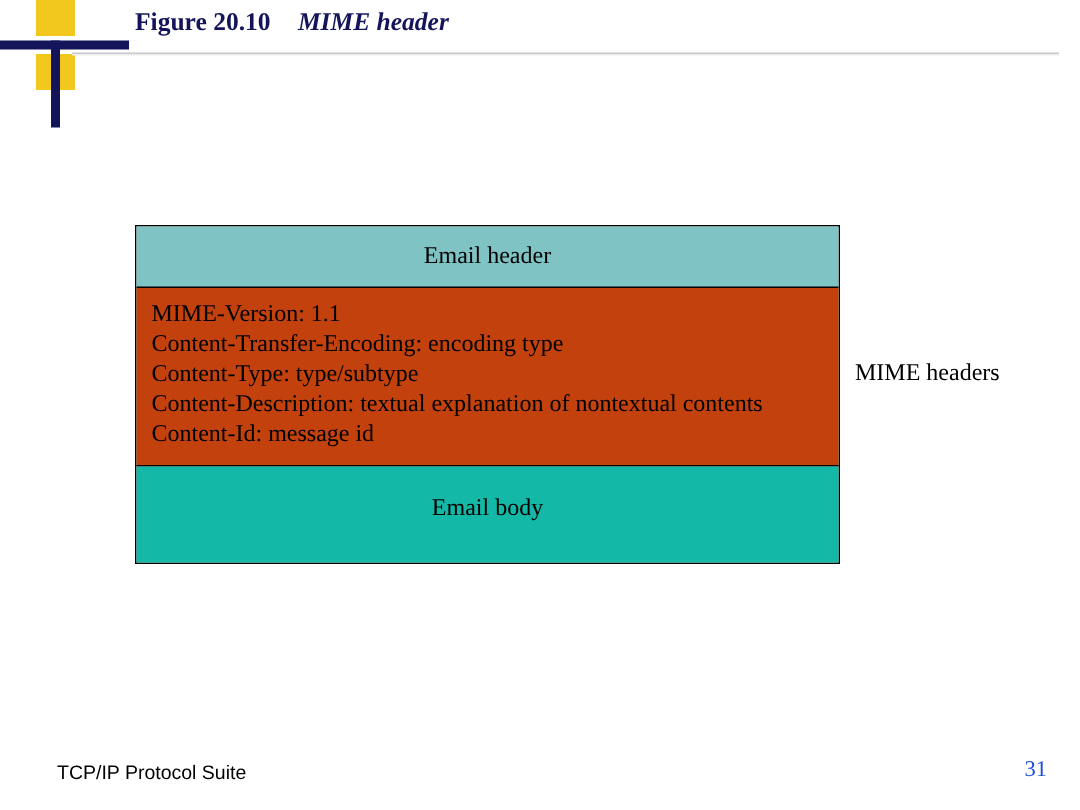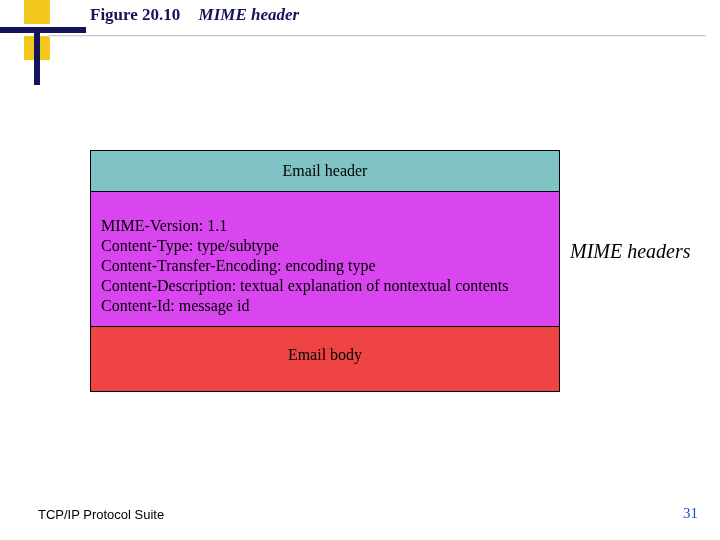--- a/index.html
+++ b/index.html
@@ -79,38 +79,37 @@
     font-size: 16px;
     line-height: 1.25;
   }
   .row-emailheader {
     background: #7fc3c5;
     text-align: center;
     padding: 10px 6px;
     border-bottom: 1px solid #000;
   }
   .row-mime {
-    background: #d946ef;
-    padding: 24px 10px 10px 10px;
+    background: #c2410c;
+    padding: 8px 10px 10px 10px;
     border-bottom: 1px solid #000;
   }
   .row-mime div { white-space: nowrap; }
   .row-body {
-    background: #ef4444;
+    background: #14b8a6;
     text-align: center;
     padding: 18px 6px 26px 6px;
   }
 
   .mime-label {
     position: absolute;
     left: 570px;
     top: 240px;
-    font-size: 20px;
+    font-size: 16px;
     white-space: nowrap;
-    font-style: italic;
   }
 
   .footer-left {
     position: absolute;
     left: 22px; bottom: 18px;
     font-family: Arial, Helvetica, sans-serif;
     font-size: 13px;
     color: #000;
     margin-left: 16px;
   }
@@ -136,22 +135,22 @@
   <div class="fig-title">
     <span class="fig-num">Figure 20.10</span>
     <span class="fig-caption">MIME header</span>
   </div>
 
   <div class="diagram">
     <div class="row-emailheader">Email header</div>
 
     <div class="row-mime">
       <div>MIME-Version: 1.1</div>
+      <div>Content-Transfer-Encoding: encoding type</div>
       <div>Content-Type: type/subtype</div>
-      <div>Content-Transfer-Encoding: encoding type</div>
       <div>Content-Description: textual explanation of nontextual contents</div>
       <div>Content-Id: message id</div>
     </div>
 
     <div class="row-body">Email body</div>
   </div>
 
   <div class="mime-label">MIME headers</div>
 
   <div class="footer-left">TCP/IP Protocol Suite</div>

